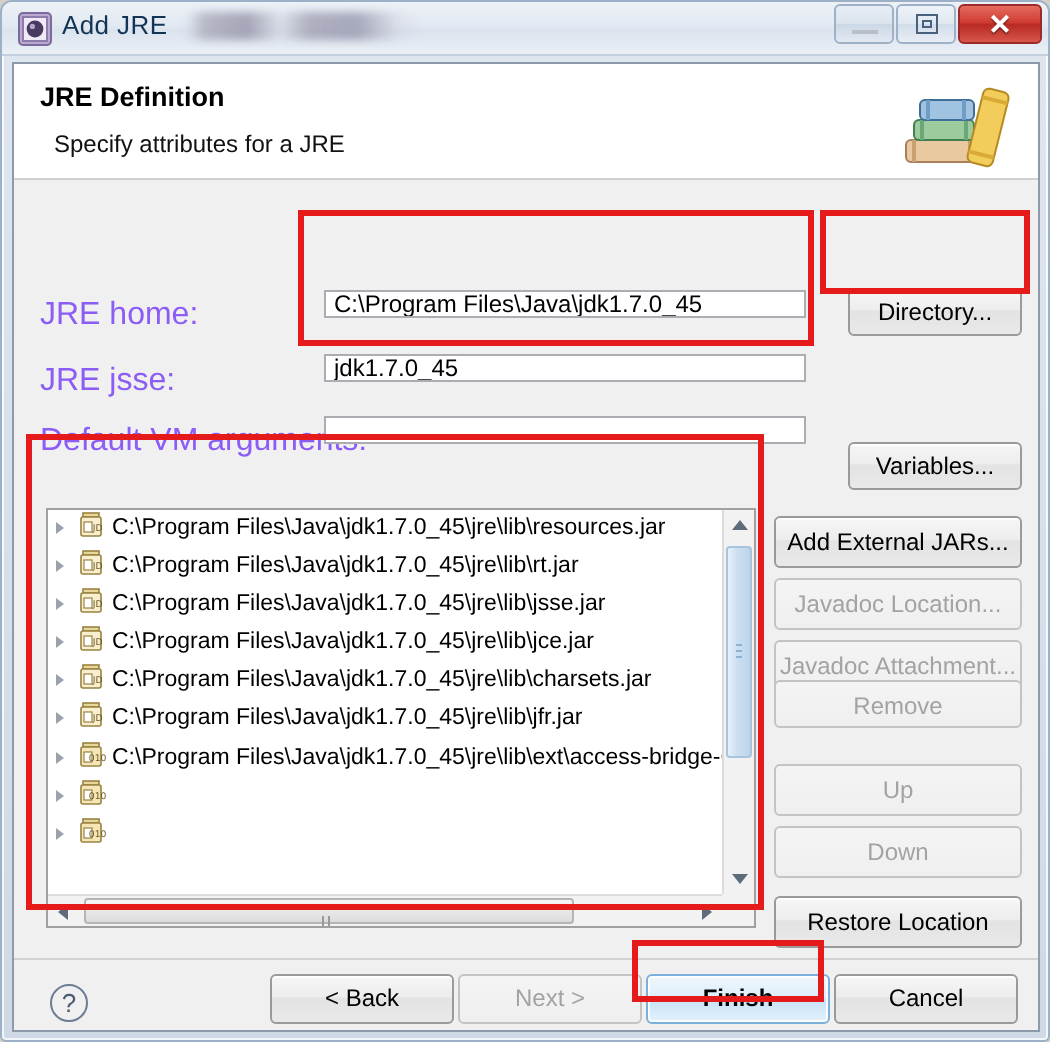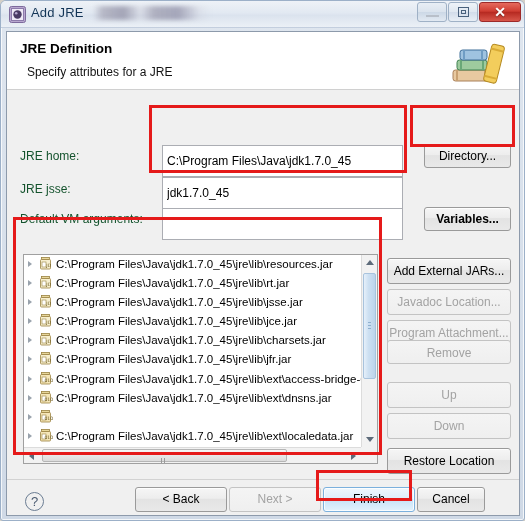--- a/index.html
+++ b/index.html
@@ -128,34 +128,34 @@
     font-size: 12px; color: #111;
   }
   #books {
     position: absolute; right: 12px; top: 4px;
     width: 62px; height: 50px;
   }
 
   
   .flabel {
     position: absolute;
-    font-size: 12px; color: #14532d;
+    font-size: 16px; color: #8b5cf6;
     white-space: nowrap;
   }
   .ftext {
     position: absolute;
     box-sizing: border-box;
     background: #fff;
     border: 1px solid #abadb3;
     font-family: "Liberation Sans", sans-serif;
     font-size: 12px;
     color: #000;
     padding: 0 4px;
     line-height: 20px;
-    height: 32px;
+    height: 14px;
     outline: none;
   }
   .btn {
     position: absolute;
     box-sizing: border-box;
     background: linear-gradient(to bottom, #f6f6f6 0%, #ededed 45%, #e3e3e3 48%, #e9e9e9 100%);
     border: 1px solid #9a9a9a;
     border-radius: 3px;
     font-family: "Liberation Sans", sans-serif;
     font-size: 12px;
@@ -262,20 +262,21 @@
     border-radius: 50%;
     color: #4a5a70; font-size: 13px; text-align:center; line-height: 17px;
     box-sizing: border-box;
   }
 
   
   #btn-finish {
     background: linear-gradient(to bottom, #f0f7fd 0%, #dcedfb 48%, #c7e2f7 50%, #e3f2fd 100%);
     border: 1px solid #7bb0dd;
     box-shadow: inset 0 0 0 1px rgba(255,255,255,.8);
+    font-weight: bold;
   }
 
   
   .redbox {
     position: absolute;
     border: 3px solid #e51a1a;
     box-sizing: border-box;
     pointer-events: none;
     z-index: 60;
   }
@@ -335,21 +336,21 @@
 
     <div class="flabel" style="left:13px; top:117px;">JRE home:</div>
     <input class="ftext" id="jre-home" style="left: 155px; top: 113px; width: 241px;" value="C:\Program Files\Java\jdk1.7.0_45">
     <div class="btn" id="dir-btn" style="left:417px; top:112px; width:87px; height:24px; line-height:22px;">Directory...</div>
 
     <div class="flabel" style="left:13px; top:150px;">JRE jsse:</div>
     <input class="ftext" id="jre-name" style="left: 155px; top: 145px; width: 241px;" value="jdk1.7.0_45">
 
     <div class="flabel" style="left:13px; top:180px;">Default VM arguments:</div>
     <input class="ftext" id="vm-args" style="left: 155px; top: 176px; width: 241px;" value="">
-    <div class="btn" id="vars-btn" style="left:417px; top:175px; width:87px; height:24px; line-height:22px;font-weight:bold;">Variables...</div>
+    <div class="btn" id="vars-btn" style="left:417px; top:189px; width:87px; height:24px; line-height:22px;">Variables...</div>
 
 
     <div id="list">
       <div id="rows">
           <div class="row"><span class="arrow"></span><span class="jaricon"><svg width="14" height="13" viewBox="0 0 14 13">
                 <rect x="2.5" y="0.5" width="8" height="2" fill="#e8d79a" stroke="#9a8240" stroke-width="0.8"></rect>
                 <rect x="1.5" y="2.5" width="10" height="9.5" rx="1" fill="#f7efcf" stroke="#9a8240" stroke-width="0.8"></rect>
                 <rect x="3" y="5" width="4" height="5" fill="#ffffff" stroke="#9a8240" stroke-width="0.6"></rect>
                 <text x="9.8" y="9.6" font-size="4.6" fill="#6b5a22" text-anchor="middle" font-family="DejaVu Sans, sans-serif">JD</text>
               </svg></span><span class="rowtext">C:\Program Files\Java\jdk1.7.0_45\jre\lib\resources.jar</span></div>
@@ -387,33 +388,27 @@
                 <rect x="2.5" y="0.5" width="8" height="2" fill="#e8d79a" stroke="#9a8240" stroke-width="0.8"></rect>
                 <rect x="1.5" y="2.5" width="10" height="9.5" rx="1" fill="#f5e6b8" stroke="#9a8240" stroke-width="0.8"></rect>
                 <rect x="3" y="5" width="4" height="5" fill="#ffffff" stroke="#9a8240" stroke-width="0.6"></rect>
                 <text x="9.8" y="9.6" font-size="4.6" fill="#6b5a22" text-anchor="middle" font-family="DejaVu Sans, sans-serif">010</text>
               </svg></span><span class="rowtext">C:\Program Files\Java\jdk1.7.0_45\jre\lib\ext\access-bridge-64.jar</span></div>
           <div class="row"><span class="arrow"></span><span class="jaricon"><svg width="14" height="13" viewBox="0 0 14 13">
                 <rect x="2.5" y="0.5" width="8" height="2" fill="#e8d79a" stroke="#9a8240" stroke-width="0.8"></rect>
                 <rect x="1.5" y="2.5" width="10" height="9.5" rx="1" fill="#f5e6b8" stroke="#9a8240" stroke-width="0.8"></rect>
                 <rect x="3" y="5" width="4" height="5" fill="#ffffff" stroke="#9a8240" stroke-width="0.6"></rect>
                 <text x="9.8" y="9.6" font-size="4.6" fill="#6b5a22" text-anchor="middle" font-family="DejaVu Sans, sans-serif">010</text>
-              </svg></span><span class="rowtext">C:\Program Files\Java\jdk1.7.0_45\jre\lib\ext\dnsns.jar</span></div>
+              </svg></span></div>
           <div class="row"><span class="arrow"></span><span class="jaricon"><svg width="14" height="13" viewBox="0 0 14 13">
                 <rect x="2.5" y="0.5" width="8" height="2" fill="#e8d79a" stroke="#9a8240" stroke-width="0.8"></rect>
                 <rect x="1.5" y="2.5" width="10" height="9.5" rx="1" fill="#f5e6b8" stroke="#9a8240" stroke-width="0.8"></rect>
                 <rect x="3" y="5" width="4" height="5" fill="#ffffff" stroke="#9a8240" stroke-width="0.6"></rect>
                 <text x="9.8" y="9.6" font-size="4.6" fill="#6b5a22" text-anchor="middle" font-family="DejaVu Sans, sans-serif">010</text>
               </svg></span></div>
-          <div class="row"><span class="arrow"></span><span class="jaricon"><svg width="14" height="13" viewBox="0 0 14 13">
-                <rect x="2.5" y="0.5" width="8" height="2" fill="#e8d79a" stroke="#9a8240" stroke-width="0.8"></rect>
-                <rect x="1.5" y="2.5" width="10" height="9.5" rx="1" fill="#f5e6b8" stroke="#9a8240" stroke-width="0.8"></rect>
-                <rect x="3" y="5" width="4" height="5" fill="#ffffff" stroke="#9a8240" stroke-width="0.6"></rect>
-                <text x="9.8" y="9.6" font-size="4.6" fill="#6b5a22" text-anchor="middle" font-family="DejaVu Sans, sans-serif">010</text>
-              </svg></span><span class="rowtext">C:\Program Files\Java\jdk1.7.0_45\jre\lib\ext\localedata.jar</span></div>
         </div>
 
       <div id="vscroll">
         <div class="sbarrow" style="top:0;">
           <svg width="16" height="17" viewBox="0 0 16 17">
               <path d="M8 5 L12 10 L4 10 Z" fill="#5d6b7a"></path>
             </svg>
         </div>
         <div id="vthumb">
           <div class="grip">
@@ -443,34 +438,34 @@
               <path d="M11 8 L6 4 L6 12 Z" fill="#5d6b7a"></path>
             </svg>
         </div>
       </div>
       <div id="corner"></div>
     </div>
 
     <div id="sidebtns">
         <div class="btn" style="left: 380px; top: 226px; width: 124px; height: 26px; line-height: 24px;">Add External JARs...</div>
         <div class="btn disabled" style="left: 380px; top: 257px; width: 124px; height: 26px; line-height: 24px;">Javadoc Location...</div>
-        <div class="btn disabled" style="left: 380px; top: 288px; width: 124px; height: 26px; line-height: 24px;">Program Attachment...</div>
+        <div class="btn disabled" style="left: 380px; top: 288px; width: 124px; height: 26px; line-height: 24px;">Javadoc Attachment...</div>
         <div class="btn disabled" style="left: 380px; top: 308px; width: 124px; height: 24px; line-height: 24px;">Remove</div>
         <div class="btn disabled" style="left: 380px; top: 350px; width: 124px; height: 26px; line-height: 24px;">Up</div>
         <div class="btn disabled" style="left: 380px; top: 381px; width: 124px; height: 26px; line-height: 24px;">Down</div>
         <div class="btn" style="left: 380px; top: 416px; width: 124px; height: 26px; line-height: 24px;">Restore Location</div>
       </div>
 
     <div id="sep"></div>
     <div id="bottombar">
       <div id="help">?</div>
       <div class="btn" style="left:128px; top:7px; width:92px; height:25px; line-height:23px;">&lt; Back</div>
       <div class="btn disabled" style="left:222px; top:7px; width:92px; height:25px; line-height:23px;">Next &gt;</div>
       <div class="btn" id="btn-finish" style="left:316px; top:7px; width:92px; height:25px; line-height:23px;">Finish</div>
-      <div class="btn" style="left:410px; top:7px; width:68px; height:25px; line-height:23px;">Cancel</div>
+      <div class="btn" style="left:410px; top:7px; width:92px; height:25px; line-height:23px;">Cancel</div>
     </div>
   </div>
 
   <div class="redbox" style="left:148px; top:104px; width:258px; height:68px;"></div>
   <div class="redbox" style="left:409px; top:104px; width:105px; height:42px;"></div>
   <div class="redbox" style="left:12px; top:216px; width:369px; height:238px;"></div>
   <div class="redbox" style="left:315px; top:469px; width:96px; height:31px;"></div>
 
 </div>
 

